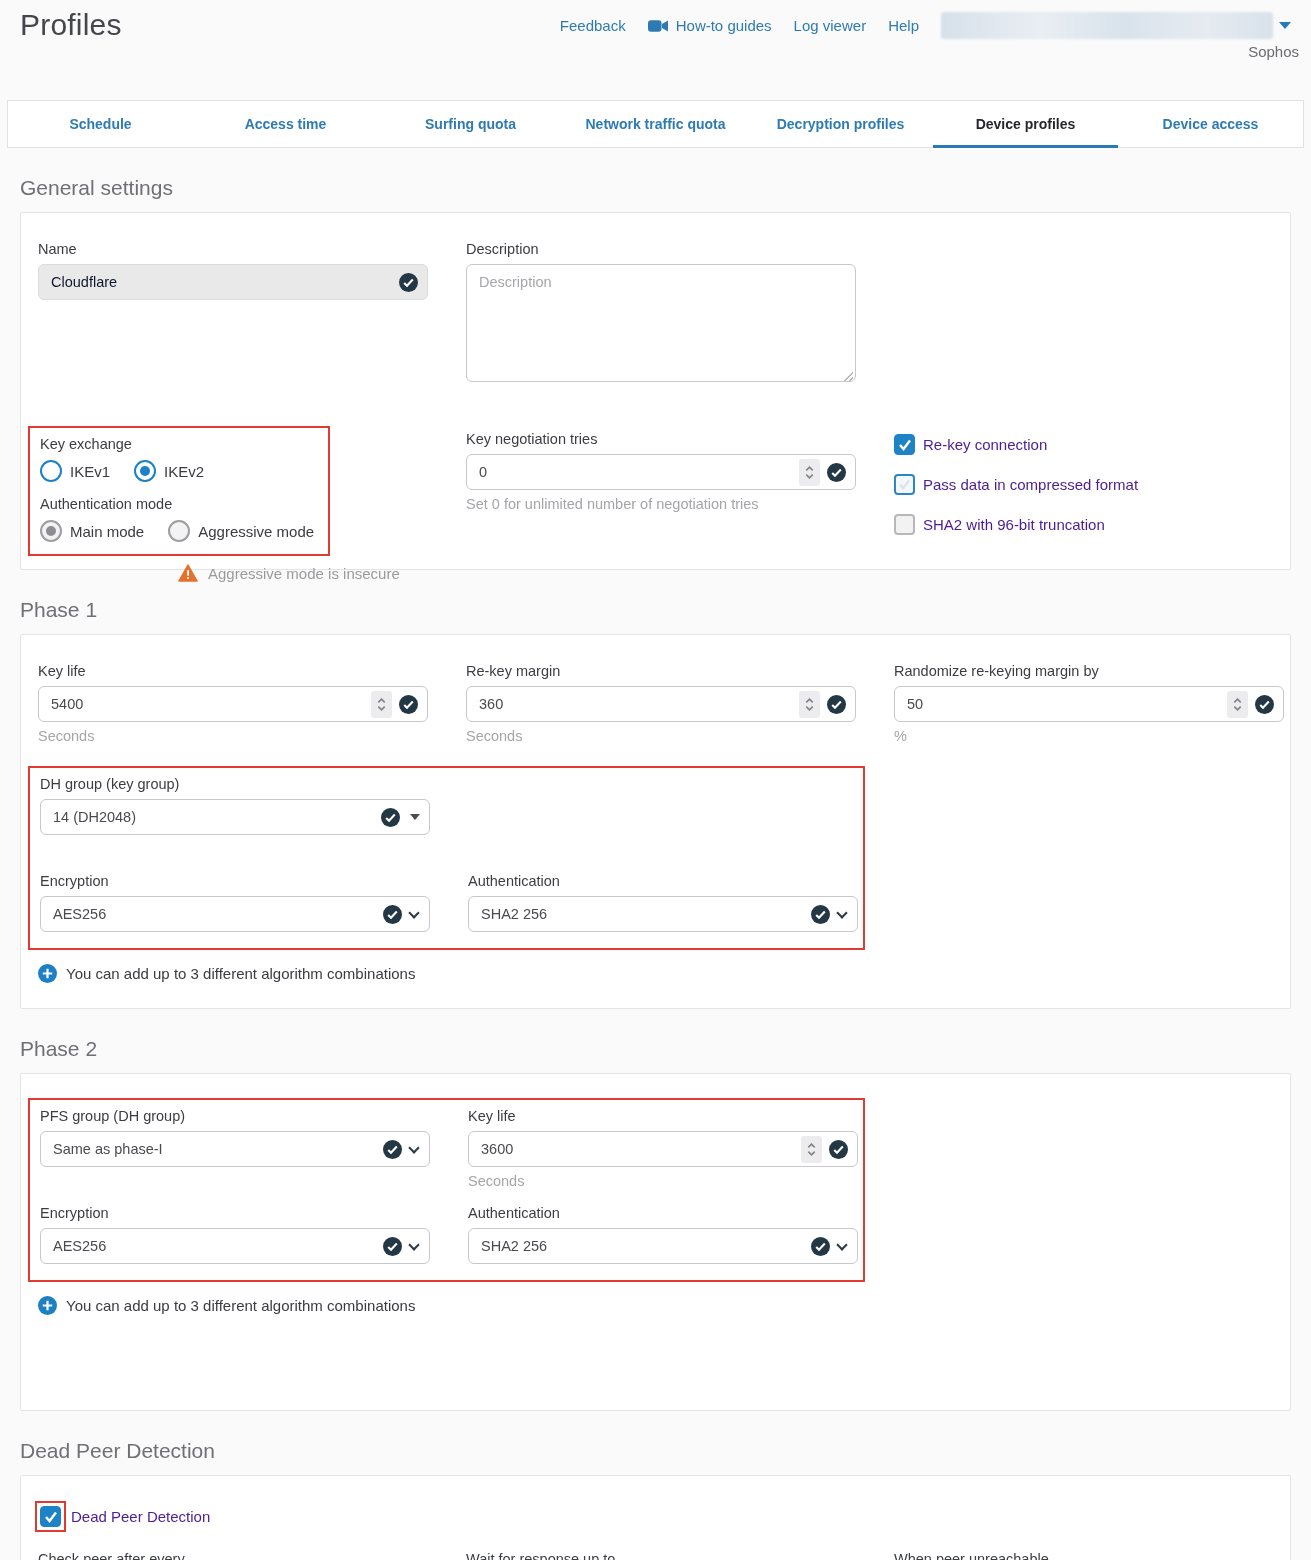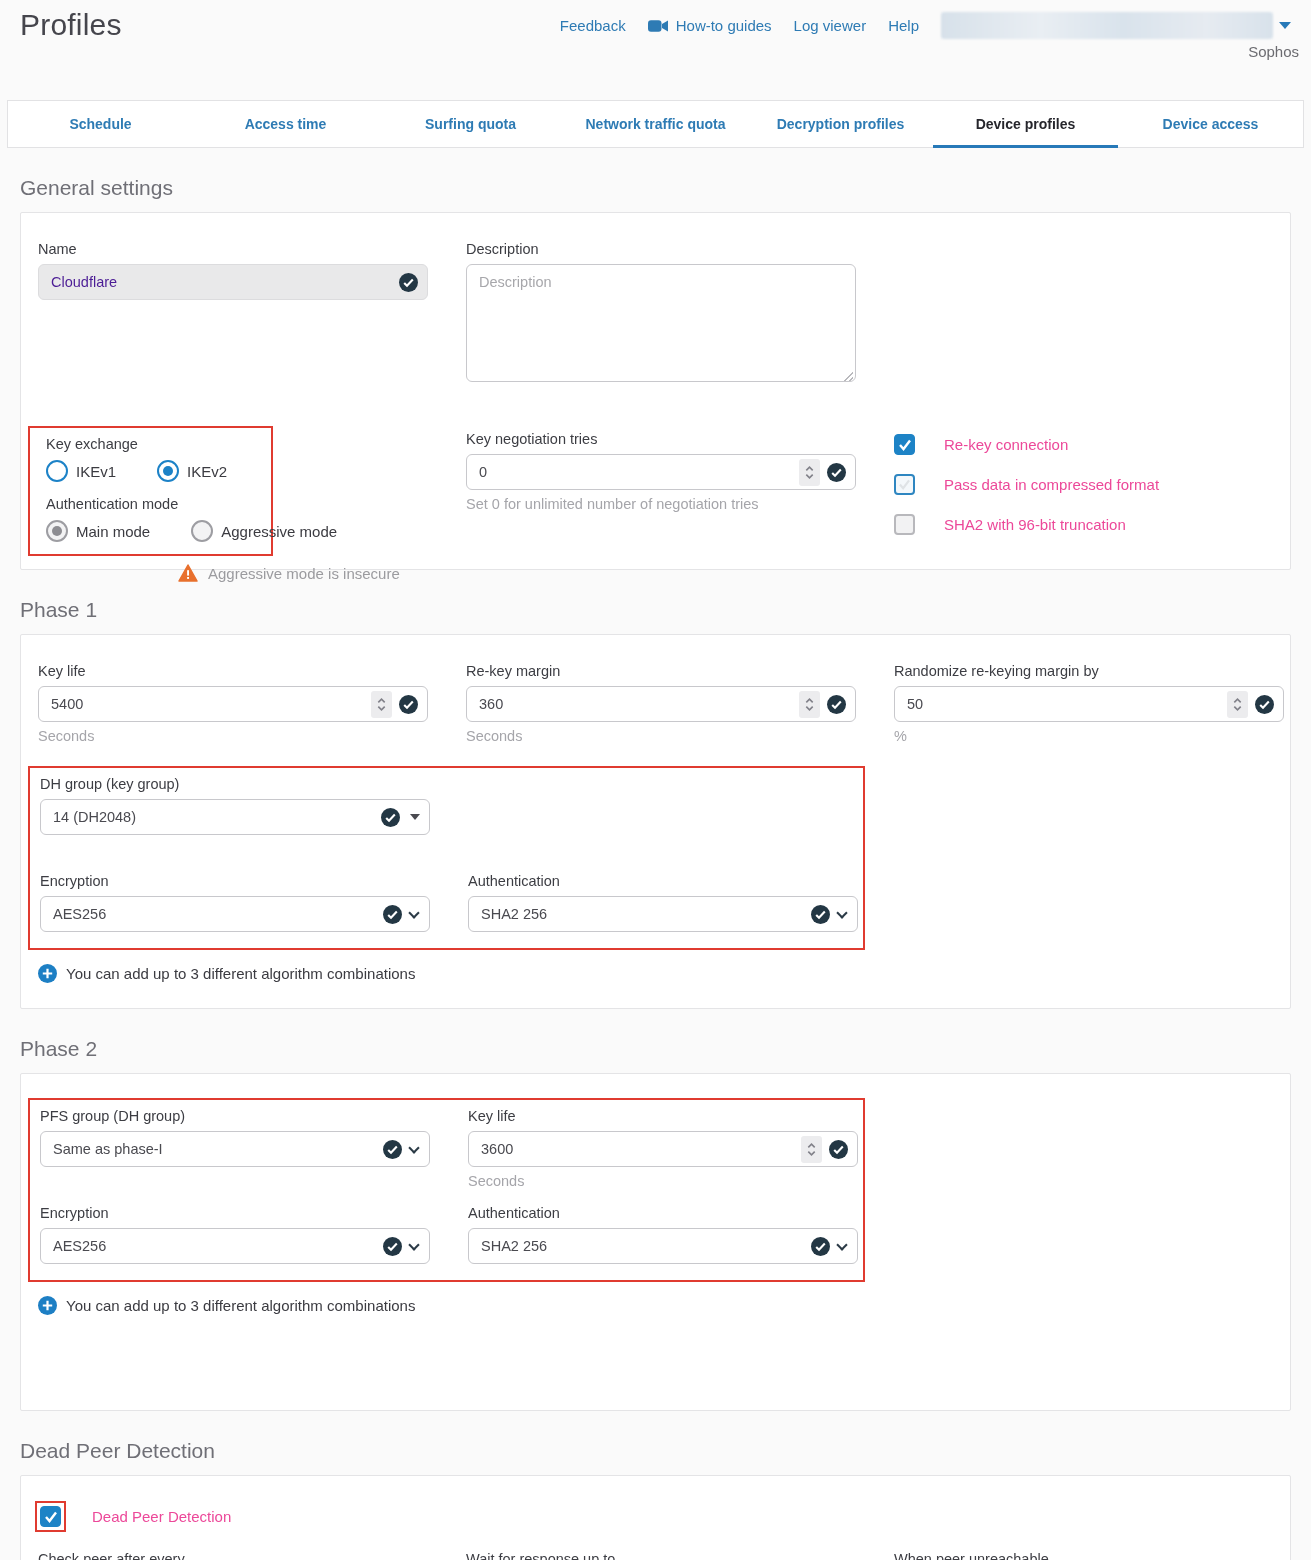--- a/index.html
+++ b/index.html
@@ -52,55 +52,55 @@
   
   .input {
     height: 36px; border: 1px solid #c8c8cc; border-radius: 6px; background: #fff;
     display: flex; align-items: center; padding: 0 9px 0 12px; width: 100%;
   }
   .input input {
     border: none; outline: none; background: transparent; flex: 1; min-width: 0;
     font-family: "Liberation Sans", sans-serif; font-size: 14.5px; color: #4a4a50;
   }
   .input.disabled { background: #e9e9ea; border-color: #dcdcde; }
-  .input.disabled input { color: #4c1d95; }
+  .input.disabled input { color: #0f172a; }
   .val { flex: 1; font-size: 14.5px; color: #4a4a50; }
   .stepper {
     width: 21px; height: 27px; background: #ececee; border-radius: 3px;
     display: flex; align-items: center; justify-content: center; margin-right: 7px; cursor: pointer;
   }
   .hint { font-size: 14.5px; color: #a5a5aa; margin-top: 6px; }
   .chevron { width: 8px; height: 8px; border-right: 2px solid #2b3a46; border-bottom: 2px solid #2b3a46; transform: rotate(45deg); margin: -3px 2px 0 8px; }
   .caret-solid { width: 0; height: 0; border-left: 5px solid transparent; border-right: 5px solid transparent; border-top: 6px solid #4a4a50; margin-left: 10px; }
   textarea.desc {
     width: 390px; height: 118px; border: 1px solid #c8c8cc; border-radius: 6px; resize: none;
     font-family: "Liberation Sans", sans-serif; font-size: 14.5px; color: #4a4a50; padding: 9px 12px; outline: none;
   }
   textarea.desc::placeholder { color: #a7a7ab; }
   .ta-wrap { position: relative; width: 390px; }
   .ta-grip {
     position: absolute; right: 3px; bottom: 5px; width: 11px; height: 11px; pointer-events: none;
     background: repeating-linear-gradient(135deg, transparent 0 2px, #b9b9bd 2px 3.5px);
     clip-path: polygon(100% 0, 100% 100%, 0 100%);
   }
   
-  .radio-row { display: flex; align-items: flex-end; gap: 41px; margin: 8px 0 14px 0; }
+  .radio-row { display: flex; align-items: flex-end; gap: 24px; margin: 8px 0 14px 0; }
   .radio-opt { display: flex; align-items: center; gap: 8px; white-space: nowrap; font-size: 15px; color: #3b3b41; }
   .radio { width: 22px; height: 22px; border-radius: 50%; border: 2px solid #1c82c7; background: #fff; display: flex; align-items: center; justify-content: center; cursor: pointer; flex: 0 0 22px; }
   .radio.sel::after { content: ""; width: 10px; height: 10px; border-radius: 50%; background: #1c82c7; }
   .radio.gray { border-color: #9d9da2; background: #f3f3f4; }
   .radio.gray.sel::after { background: #8d8d92; }
   .cb { width: 21px; height: 21px; border-radius: 4px; display: flex; align-items: center; justify-content: center; cursor: pointer; flex: 0 0 21px; }
   .cb.checked { background: #1d83c6; border: 1px solid #1d83c6; }
   .cb.blue { background: #f4f8fb; border: 2px solid #2e86c1; }
   .cb.gray { background: #f2f2f3; border: 2px solid #b8b8bc; }
-  .cb-row { display: flex; align-items: center; gap: 29px; margin-bottom: 19px; font-size: 15px; color: #ec4899; }
+  .cb-row { display: flex; align-items: center; gap: 8px; margin-bottom: 19px; font-size: 15px; color: #4c1d95; }
   
   .annot { border: 2px solid #e03b30; }
-  .annot-keyex { width: 245px; padding: 8px 10px 10px 16px; margin-left: -10px; }
+  .annot-keyex { width: 302px; padding: 8px 10px 10px 10px; margin-left: -10px; }
   .annot-wide { width: 837px; padding: 8px 10px 16px 10px; margin-left: -10px; }
   .annot-cb { display: inline-flex; padding: 3px; margin: -3px; }
   .annot-text { border: 2px solid #e03b30; padding: 2px 0; margin-left: -7px; }
   .warning-row { display: flex; align-items: center; gap: 10px; margin: 8px 0 0 140px; font-size: 15px; color: #9b9b9f; white-space: nowrap; }
   .add-note { display: flex; align-items: center; gap: 9px; margin-top: 14px; font-size: 15px; color: #3b3b41; cursor: pointer; }
   .gap38 { height: 38px; }
 </style>
 </head>
 <body>
 

